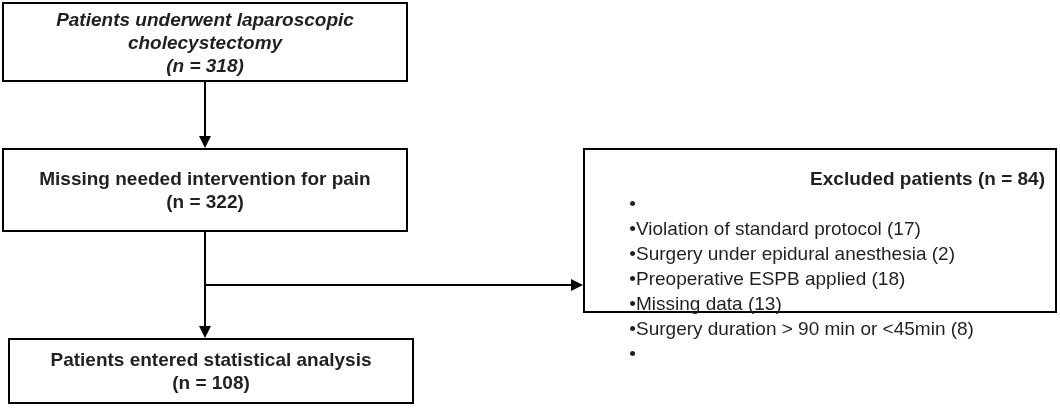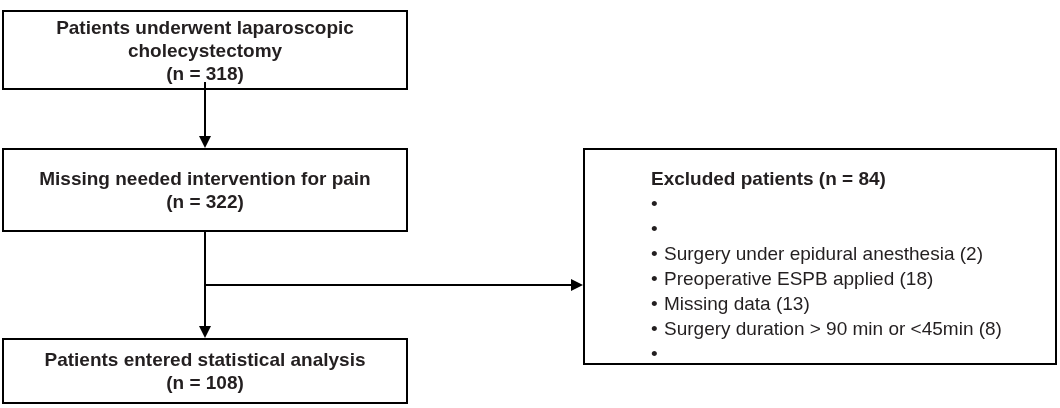--- a/index.html
+++ b/index.html
@@ -25,29 +25,29 @@
   .stack-box {
     display: flex;
     flex-direction: column;
     justify-content: center;
     align-items: center;
     text-align: center;
     font-weight: bold;
     font-size: 19px;
     line-height: 23px;
   }
-  .box-top    { left: 2px;   top: 10px;   width: 406px; height: 80px; }
+  .box-top    { left: 2px;   top: 2px;   width: 406px; height: 80px; font-style: italic; }
   .box-middle { left: 2px;   top: 148px; width: 406px; height: 84px; }
-  .box-bottom { left: 2px;   top: 338px; width: 406px; height: 66px; }
+  .box-bottom { left: 8px;   top: 338px; width: 406px; height: 66px; }
   .box-excluded {
-    left: 583px; top: 148px; width: 474px; height: 217px;
-    padding: 16px 10px 0 66px;
+    left: 583px; top: 148px; width: 474px; height: 165px;
+    padding: 16px 10px 0 38px;
     font-size: 19px;
     line-height: 25px;
-    text-align: left;
+    text-align: right;
   }
   .excl-title {
     font-weight: bold;
   }
   .bullet-row {
     display: flex;
     align-items: baseline;
   }
   .bullet {
     width: 13px;
@@ -114,20 +114,21 @@
     <div>(n = 108)</div>
   </div>
 
   <div class="box box-excluded">
     <div class="excl-title">Excluded patients (n = 84)</div>
     <div class="bullet-row">
       <span class="bullet">•</span>
     </div>
     <div class="bullet-row">
       <span class="bullet">•</span>
+      <span>Violation of standard protocol (17)</span>
     </div>
     <div class="bullet-row">
       <span class="bullet">•</span>
       <span>Surgery under epidural anesthesia (2)</span>
     </div>
     <div class="bullet-row">
       <span class="bullet">•</span>
       <span>Preoperative ESPB applied (18)</span>
     </div>
     <div class="bullet-row">

